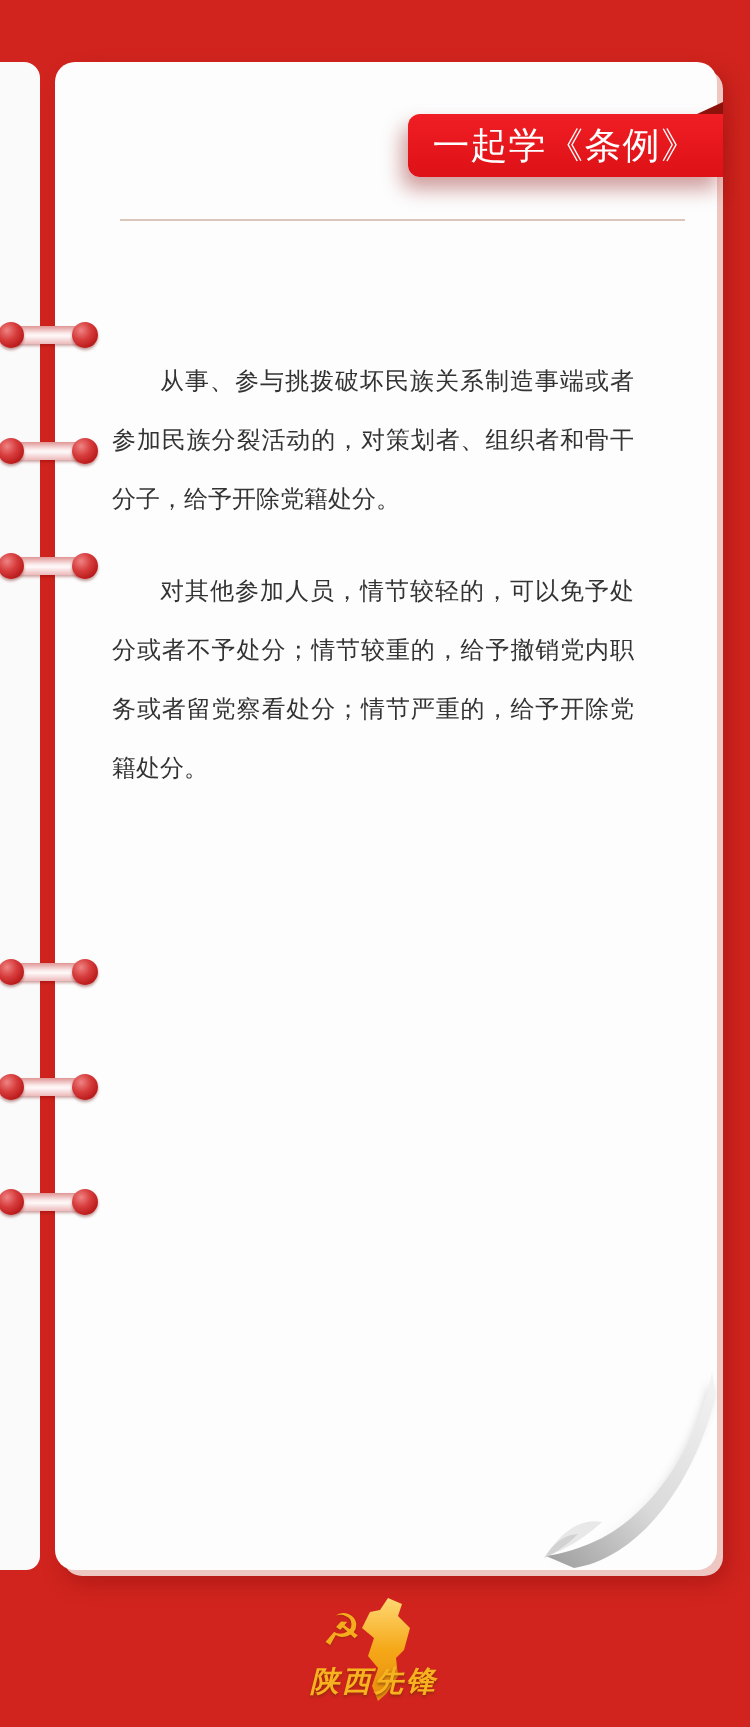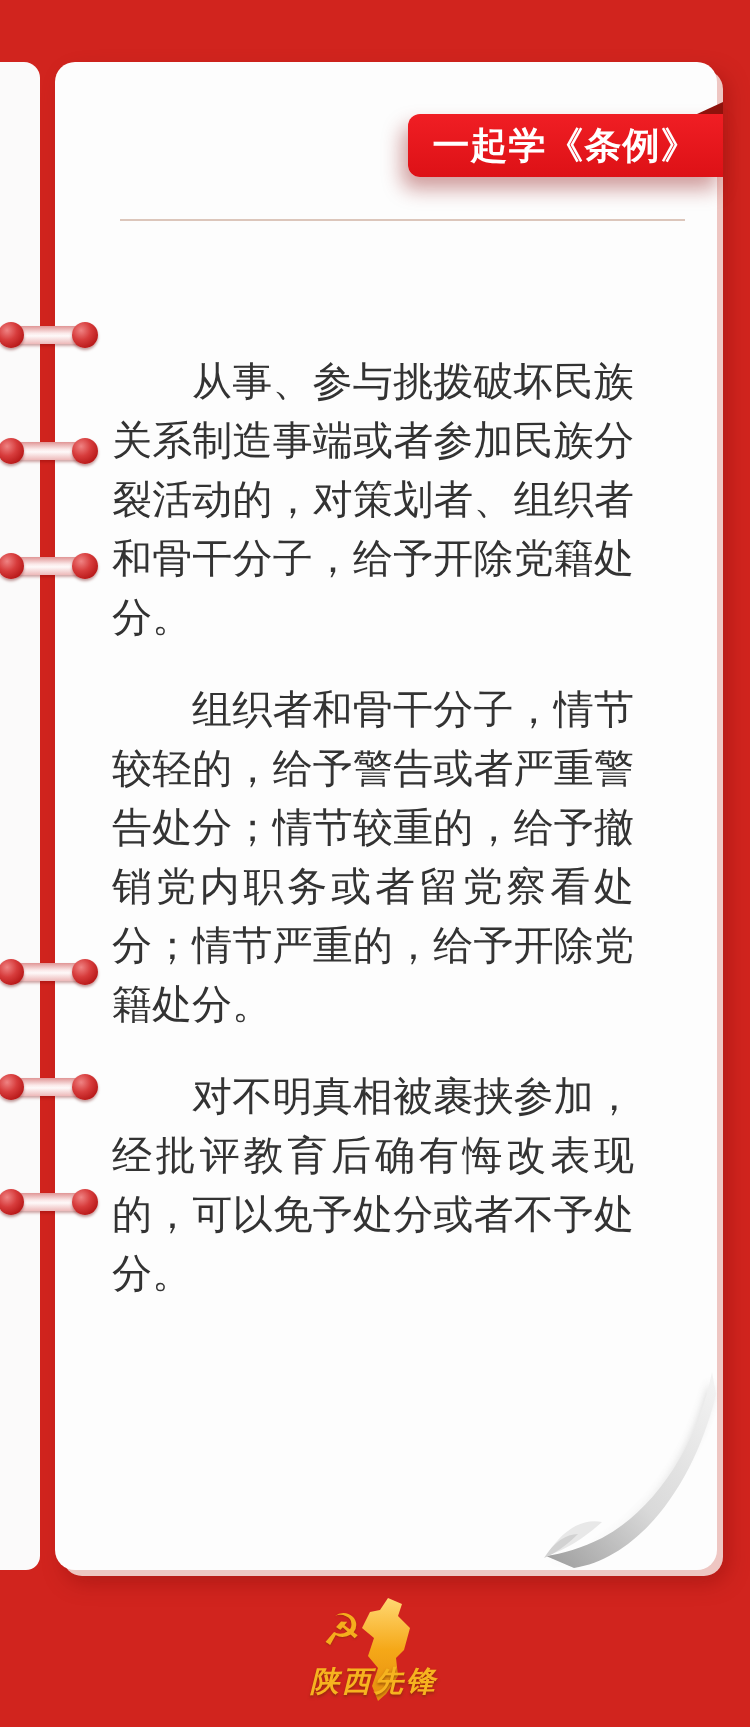--- a/index.html
+++ b/index.html
@@ -26,36 +26,36 @@
   .ball.l{left:0}.ball.r{right:0}
 
   
   .banner{position:absolute;left:408px;top:114px;width:315px;height:63px;z-index:3;
           background:linear-gradient(180deg,#f01e24,#dd1116);
           border-radius:12px 0 0 12px;
           box-shadow:-6px 12px 20px rgba(140,10,10,.40);
           display:flex;align-items:center;justify-content:center;}
   .banner::after{content:"";position:absolute;right:0;top:-12px;width:0;height:0;
                  border-left:26px solid transparent;border-bottom:12px solid #8e120c;}
-  .banner-label{color:#ffffff;font-size:37px;font-weight:bold;letter-spacing:1px;}
+  .banner-label{color:#ffffff;font-size:37px;font-weight:normal;letter-spacing:1px;}
 
   .divider{position:absolute;left:120px;top:219px;width:565px;height:2px;background:#dcc6bb;}
 
   
   .badge{position:absolute;left:250px;top:262px;width:248px;height:56px;z-index:3;
          background:linear-gradient(180deg,#e6251d,#d01814);border-radius:10px;
          box-shadow:0 18px 28px -8px rgba(218,75,75,.65);
          display:flex;align-items:center;justify-content:center;}
   .badge::before{content:"";position:absolute;left:-12px;top:8px;width:20px;height:56px;
                  background:#9a130e;border-radius:4px 0 6px 12px;z-index:-1;}
   .badge-label{color:#ffffff;font-size:37px;font-weight:bold;letter-spacing:3px;}
 
   
   .article{position:absolute;left:112px;top:352px;width:522px;z-index:2;}
-  .article p{margin:0 0 33px 0;font-size:40px;line-height:59px;color:#333333;
+  .article p{margin:0 0 33px 0;font-size:24px;line-height:59px;color:#333333;
              text-align:justify;text-indent:2em;}
 
   
   .curl{position:absolute;left:540px;top:1372px;width:178px;height:198px;z-index:4;}
 
   
   .emblem{position:absolute;left:322px;top:1608px;font-size:44px;line-height:44px;
           color:#f5ad1d;text-shadow:0 1px 2px rgba(120,50,0,.55);z-index:2;}
   .map-shape{position:absolute;left:358px;top:1598px;z-index:1;}
   .logo-text{position:absolute;left:0;top:1662px;width:748px;text-align:center;
@@ -103,22 +103,21 @@
 
   <div class="banner">
     <span class="banner-label">一起学《条例》</span>
   </div>
 
   <div class="divider"></div>
 
 
   <div class="article">
     <p>从事、参与挑拨破坏民族关系制造事端或者参加民族分裂活动的，对策划者、组织者和骨干分子，给予开除党籍处分。</p>
-    <p>组织者和骨干分子，情节较轻的，给予警告或者严重警告处分；情节较重的，给予撤销党内职务或者留党察看处分；情节严重的，给予开除党籍处分。</p>
-    <p>对不明真相被裹挟参加，经批评教育后确有悔改表现的，可以免予处分或者不予处分。</p>
+    <p>对其他参加人员，情节较轻的，可以免予处分或者不予处分；情节较重的，给予撤销党内职务或者留党察看处分；情节严重的，给予开除党籍处分。</p>
   </div>
 
   <div class="curl">
     <svg width="178" height="198" viewBox="0 0 178 198">
       <defs>
         <linearGradient id="curlGrad" x1="0" y1="1" x2="1" y2="0">
           <stop offset="0" stop-color="#9c9c9c"></stop>
           <stop offset="0.45" stop-color="#d9d9d9"></stop>
           <stop offset="1" stop-color="#f4f4f4"></stop>
         </linearGradient>

